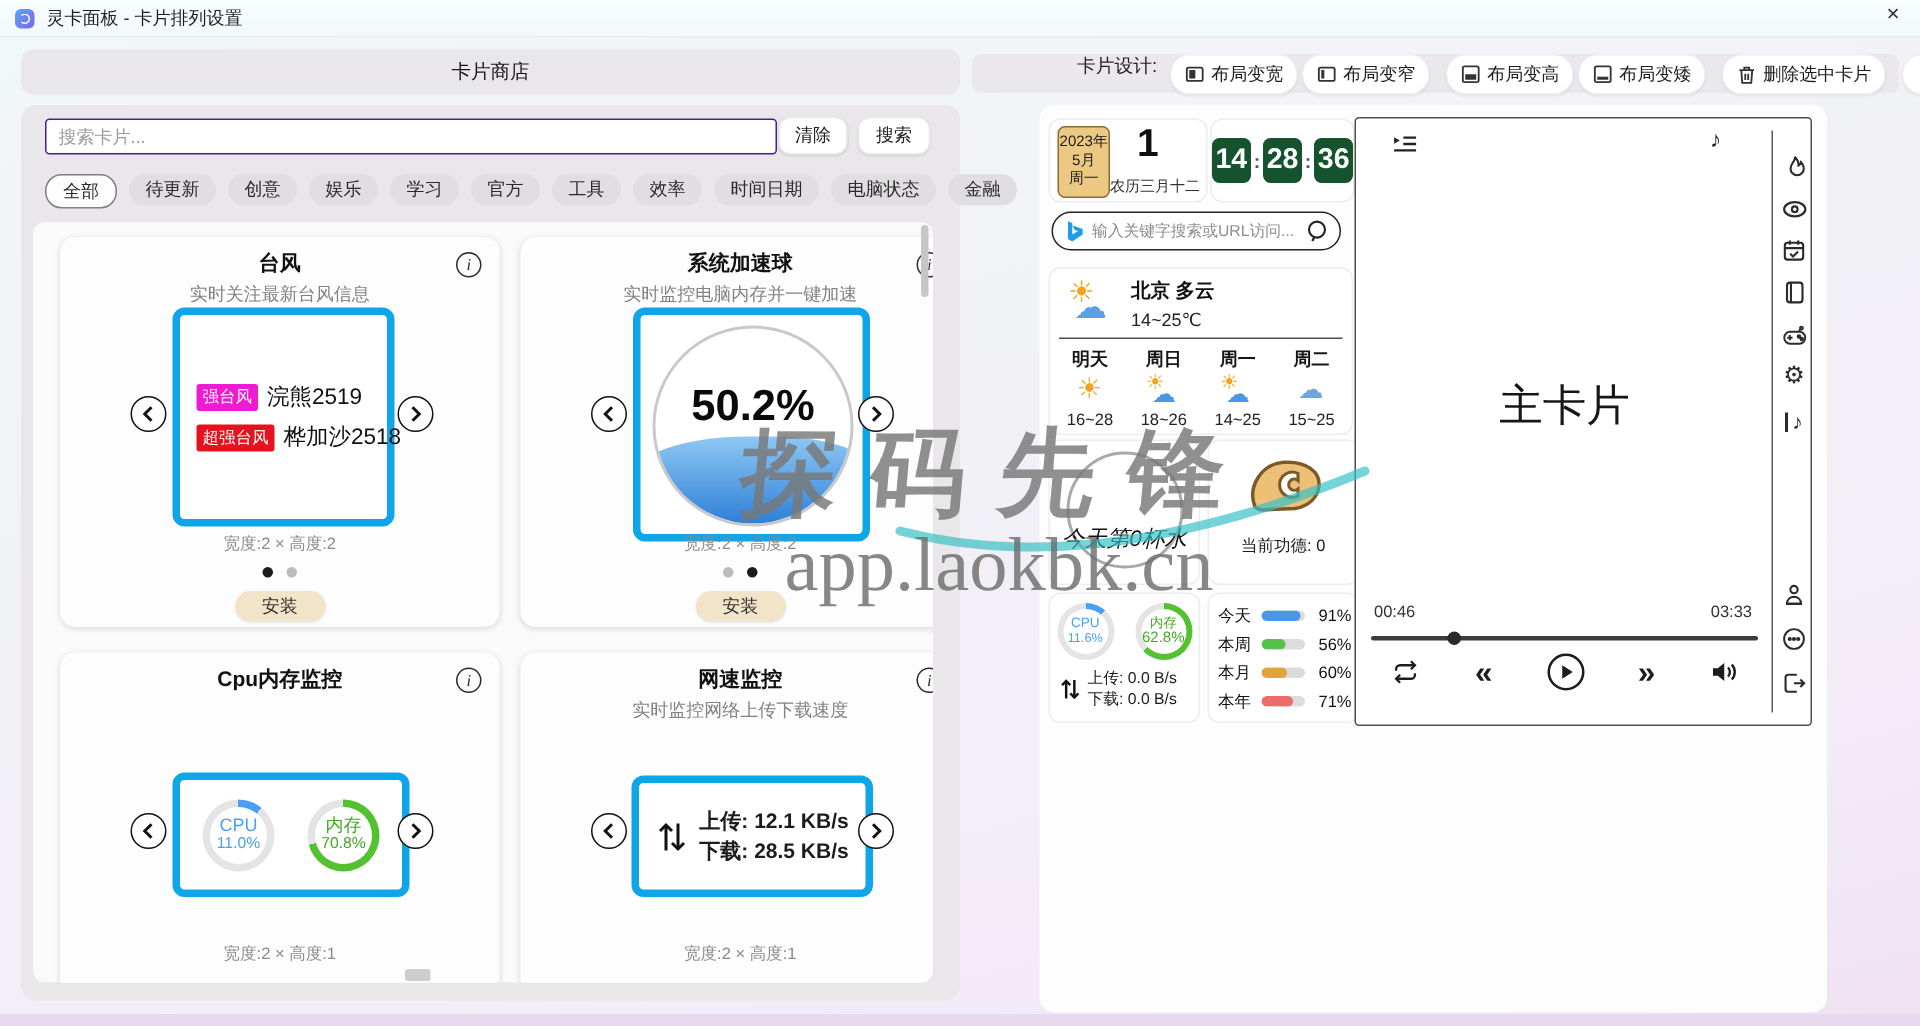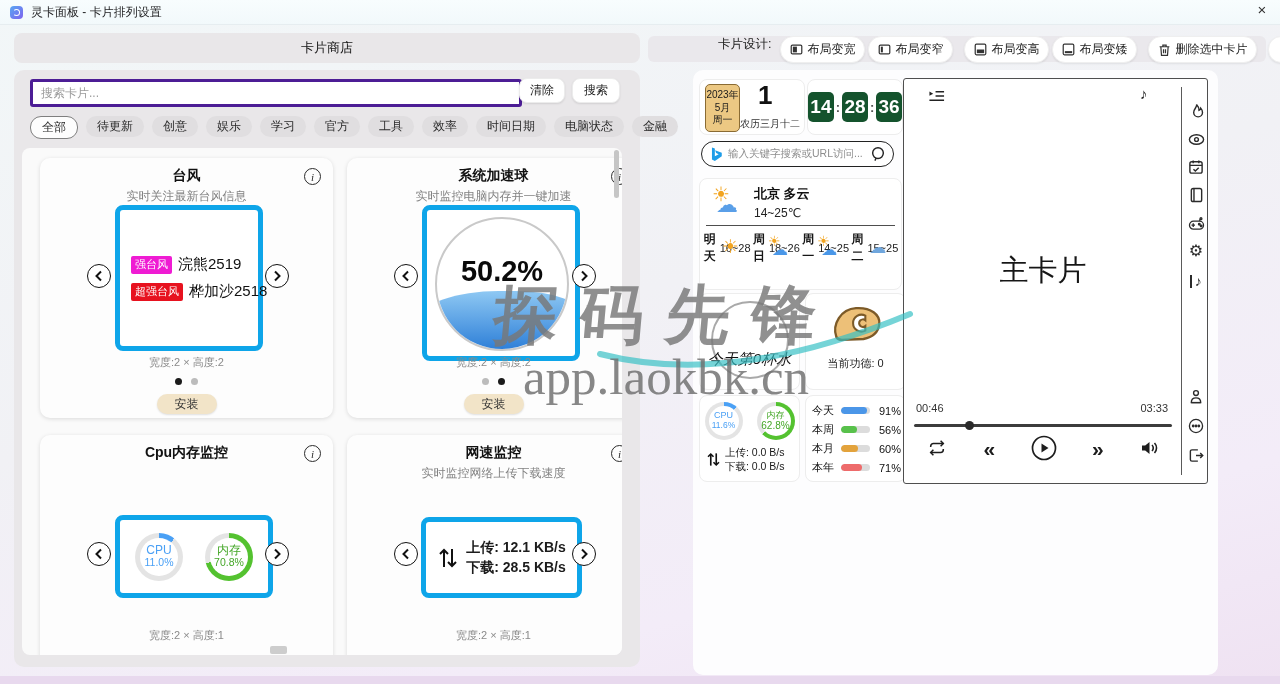--- a/index.html
+++ b/index.html
@@ -15,21 +15,21 @@
   .app-logo{width:13px;height:13px;border-radius:4px;margin-left:10px;
     background:linear-gradient(135deg,#59a8f2,#7e62ef);position:relative;}
   .app-logo::after{content:"";position:absolute;inset:3px;border-radius:50%;border:1.6px solid #fff;border-left-color:transparent;}
   .title-text{font-size:12px;color:#1d1d1f;margin-left:8px;}
   .close-btn{position:absolute;right:8px;top:1px;font-size:15px;color:#333;width:20px;text-align:center;cursor:pointer;}
 
   
   .store-header{position:absolute;left:14px;top:33px;width:626px;height:30px;background:#e9e7e9;
     border-radius:8px;display:flex;align-items:center;justify-content:center;font-size:13px;color:#161616;}
   .store-body{position:absolute;left:14px;top:70px;width:626px;height:597px;background:#e9e7e9;border-radius:10px;}
-  .search-input{position:absolute;left:16px;top:9px;width:470px;height:22px;border:3px solid #4c1d95;border-radius:3px;
+  .search-input{position:absolute;left:16px;top:9px;width:470px;height:22px;border:1px solid #4c1d95;border-radius:3px;
     background:#fff;font-size:12px;padding:0 8px;color:#222;outline:none;font-family:inherit;}
   .search-input::placeholder{color:#9b9b9b;}
   .mini-btn{position:absolute;top:8px;height:25px;background:#fff;border:1px solid #ececec;border-radius:8px;
     font-size:12px;color:#222;display:flex;align-items:center;justify-content:center;box-shadow:0 1px 2px rgba(0,0,0,.10);cursor:pointer;}
   .tags{position:absolute;left:16px;top:46px;width:600px;display:flex;gap:8px;flex-wrap:nowrap;}
   .tag{height:21px;padding:0 11px;border-radius:11px;background:#e0dee0;font-size:12px;color:#2a2a2a;
     display:flex;align-items:center;cursor:pointer;white-space:nowrap;}
   .tag.active{background:#fdfdfd;border:1px solid #7f7f7f;}
   .store-list{position:absolute;left:8px;top:78px;width:600px;height:507px;background:#fafafa;border-radius:8px;overflow:hidden;}
 
@@ -95,21 +95,21 @@
   .searchw-ph{font-size:10.5px;color:#8d8d8d;flex:1;white-space:nowrap;overflow:hidden;}
 
   .weather-top{display:flex;align-items:center;gap:8px;padding:6px 8px 2px 10px;}
   .w-big{position:relative;width:36px;height:30px;flex:none;}
   .w-big .sun{position:absolute;left:2px;top:-6px;font-size:20px;color:#f2a41f;}
   .w-big .cloud{position:absolute;left:6px;top:4px;font-size:22px;color:#5a9fe8;}
   .w-city{font-size:13px;color:#111;font-weight:600;}
   .w-range{font-size:12px;color:#222;margin-top:3px;}
   .w-div{border-top:1.6px solid #4e4e4e;margin:3px 6px;}
   .w-days{display:flex;justify-content:space-around;padding:2px 2px;}
-  .wday{display:flex;flex-direction:row;align-items:center;gap:2px;width:46px;}
+  .wday{display:flex;flex-direction:column;align-items:center;gap:2px;width:46px;}
   .wday-name{font-size:12px;font-weight:600;color:#161616;}
   .wday-range{font-size:11px;color:#222;}
   .wicon{position:relative;width:26px;height:22px;}
   .wicon .s,.wicon .c{position:absolute;display:none;}
   .w-sunny .s{display:block;font-size:19px;color:#f2a41f;left:4px;top:-2px;}
   .w-partly .s{display:block;font-size:14px;color:#f2a41f;left:1px;top:-4px;}
   .w-partly .c{display:block;font-size:16px;color:#4a97e8;left:5px;top:3px;}
   .w-cloudy .c{display:block;font-size:17px;color:#6fa6dd;left:4px;top:0px;}
 
   .water-circle{position:absolute;left:50%;top:46px;transform:translate(-50%,-50%);width:74px;height:74px;

